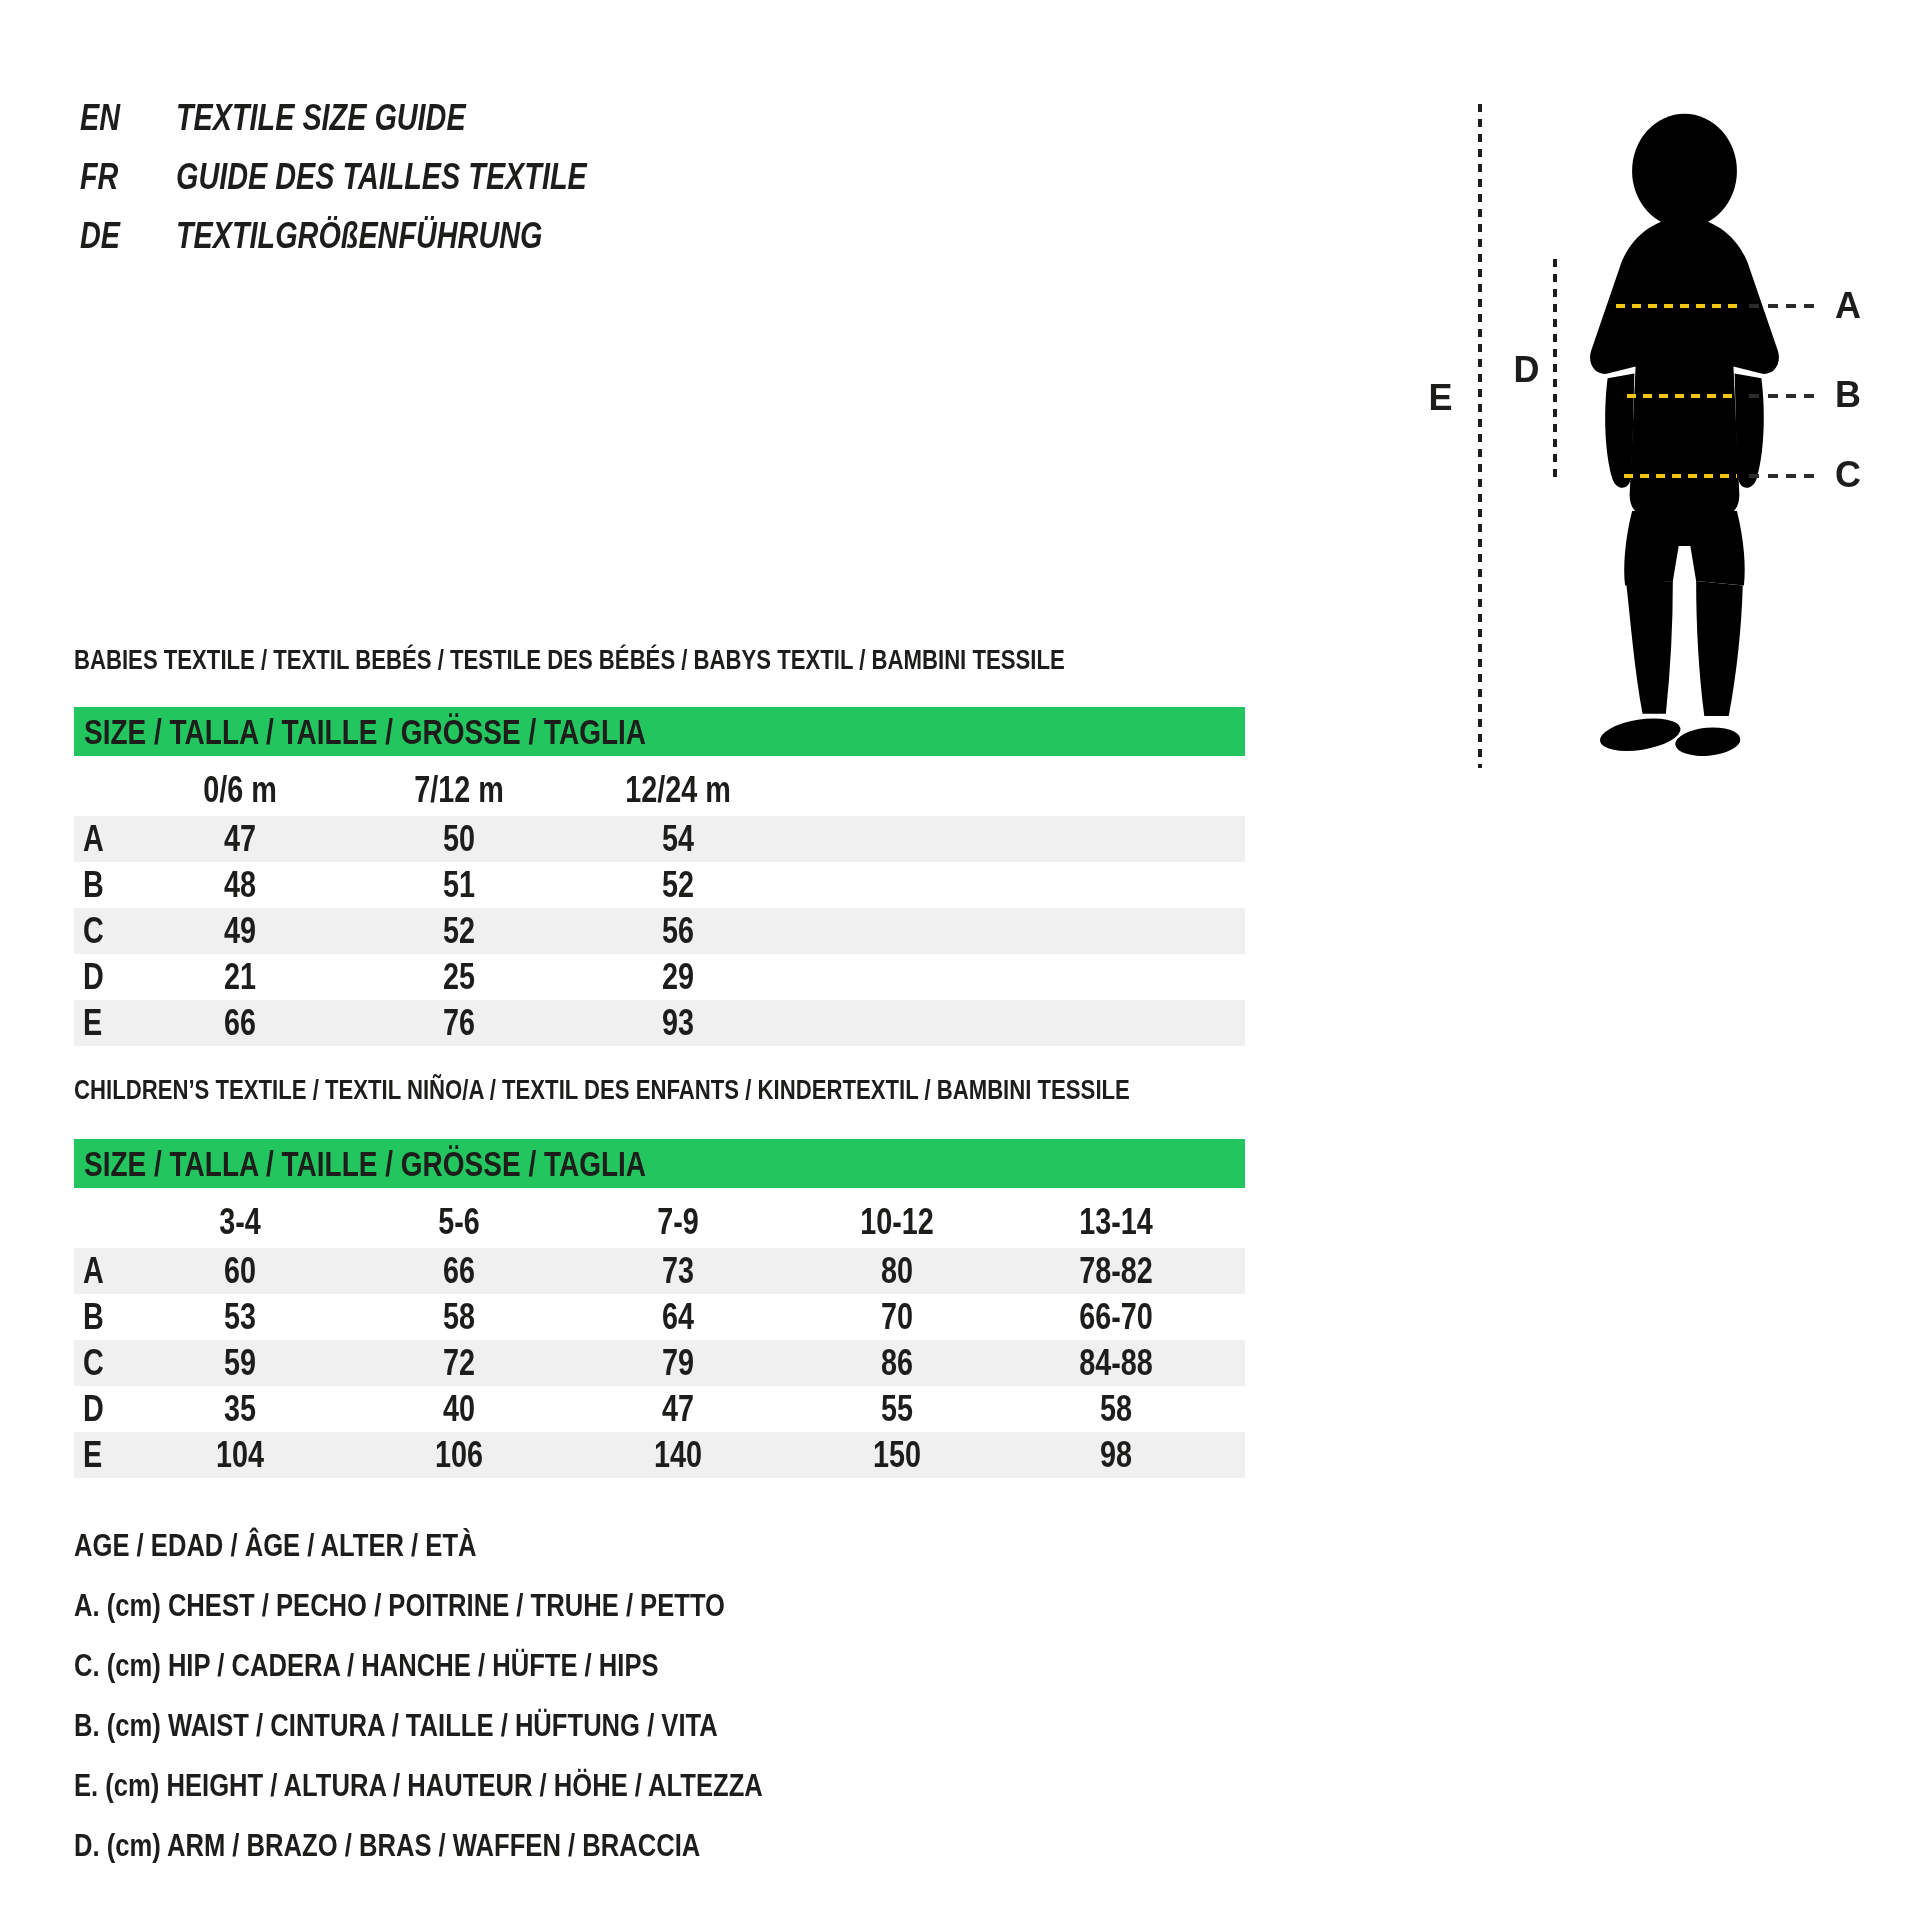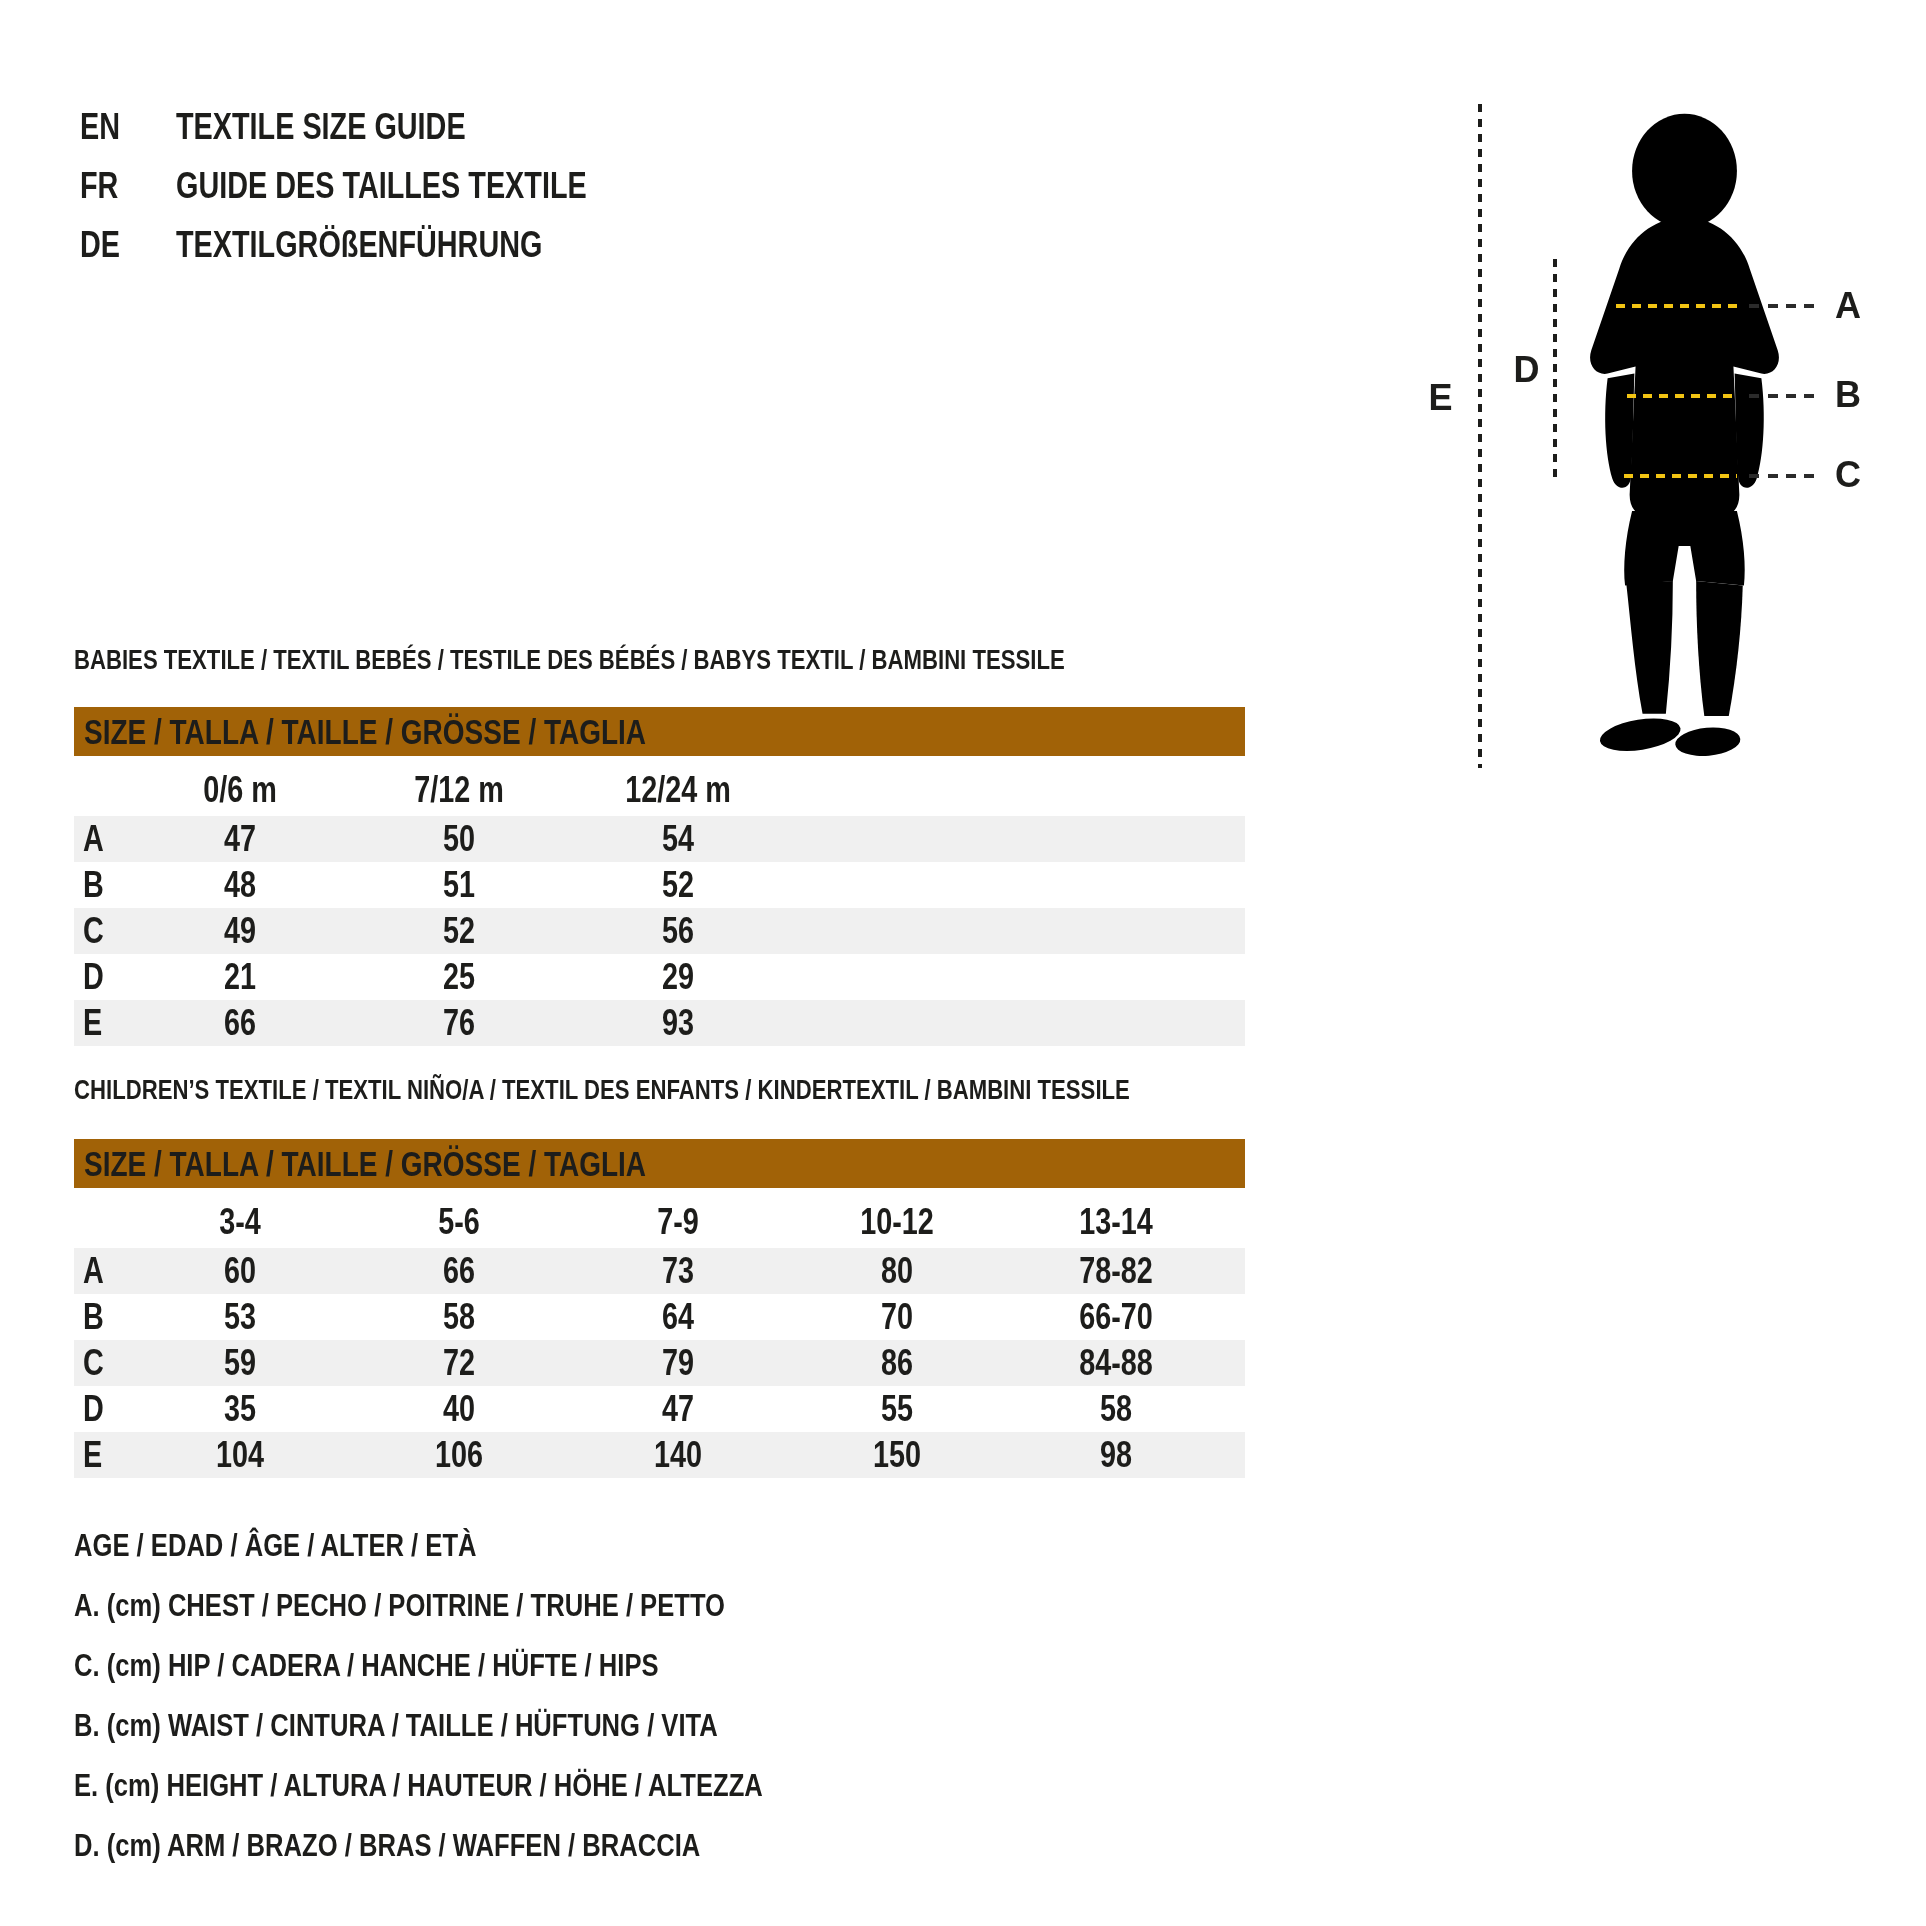--- a/index.html
+++ b/index.html
@@ -14,21 +14,21 @@
   }
   .abs { position: absolute; }
 
   
   .cond   { display: inline-block; transform: scaleX(0.80); transform-origin: 0 50%; white-space: nowrap; }
   .cond-c { display: inline-block; transform: scaleX(0.80); transform-origin: 50% 50%; white-space: nowrap; }
   .cond-t { display: inline-block; transform: scaleX(0.82); transform-origin: 0 50%; white-space: nowrap; }
 
   
   .lang-block { left: 80px; top: 97px; }
-  .lang-row  { display: flex; height: 59px; align-items: center; font-size: 36px; }
+  .lang-row  { display: flex; height: 59px; align-items: flex-start; font-size: 36px; font-style: italic; }
   .lang-code { width: 96px; }
 
   
   .figure-layer { inset: 0; }
   .vdash { width: 4.3px; background: repeating-linear-gradient(to bottom, #1d1d1b 0 8px, transparent 8px 15px); }
   .e-line { left: 1478px; top: 104px;  height: 664px; }
   .d-line { left: 1553px; top: 259px;  height: 223px; }
   .fig-label { font-size: 36px; }
   .e-label { left: 1419px; top: 377px; width: 43px; text-align: center; }
   .d-label { left: 1505px; top: 349px; width: 43px; text-align: center; }
@@ -49,21 +49,21 @@
   
   .section-title { left: 74px; font-size: 27px; }
   .babies-title   { top: 645px; }
   .children-title { top: 1075px; }
 
   
   .size-table { left: 74px; width: 1171px; }
   .babies-table   { top: 707px; }
   .children-table { top: 1139px; }
   .size-bar {
-    height: 49px; background: #a16207;
+    height: 49px; background: #22c55e;
     display: flex; align-items: center;
     padding-left: 10px; box-sizing: border-box;
     font-size: 35px;
   }
   .thead-row { display: flex; height: 52px; align-items: center; font-size: 36px; margin-top: 8px; }
   .trow      { display: flex; height: 46px; align-items: center; font-size: 36px; }
   .trow.shaded { background: #f0f0f0; }
   .cell-label { width: 57px; padding-left: 8.6px; box-sizing: border-box; }
   .cell { width: 219px; text-align: center; }
 

